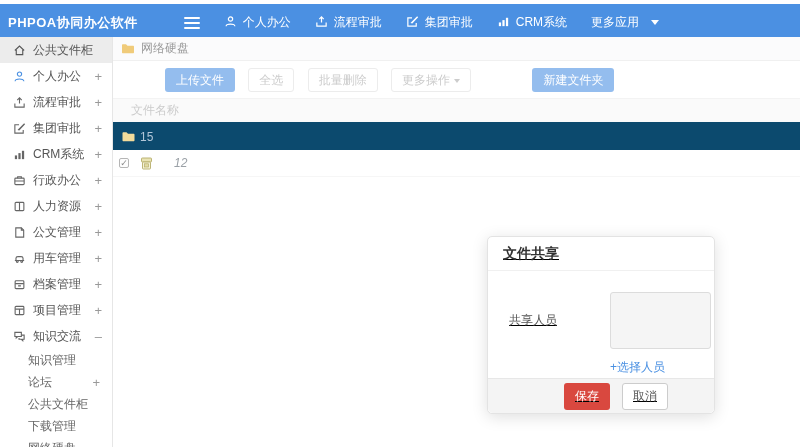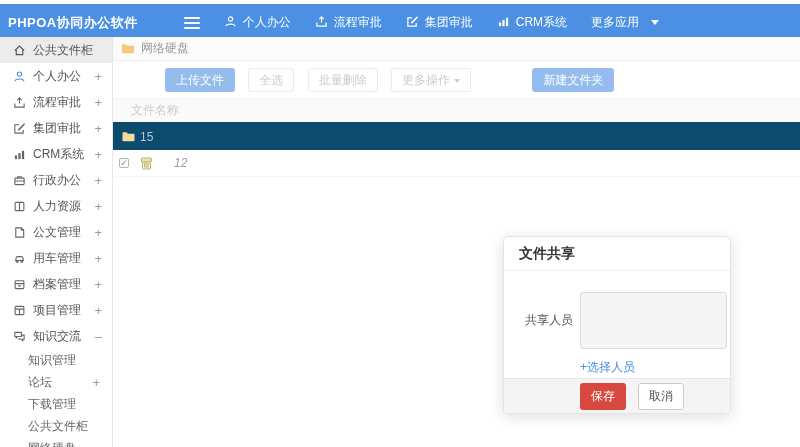--- a/index.html
+++ b/index.html
@@ -48,25 +48,25 @@
   .frow { height:27px; display:flex; align-items:center; }
   .frow.striped { background:#0c4a6e; }
   .frow.bordered { border-bottom:1px solid #f6f6f6; }
   .row1-pad { padding-left:8px; } .row2-pad { padding-left:6px; }
   .fname-muted { color:#b3c7d9; margin-left:4px; }
   .fname-gray { color:#9aa0a6; margin-left:20px;font-style:italic; }
   .checkbox { width:10px; height:10px; border:1px solid #b5b5b5; border-radius:2px; background:#fdfdfd;
     color:#8a8a8a; font-size:9px; line-height:8px; text-align:center; margin-right:10px; cursor:pointer; }
 
   
-  .modal { position:absolute; left:503px; top:236px; width:228px; height:178px; background:#fff;
-    border:1px solid #e3e3e3; border-radius:5px; box-shadow:0 3px 16px rgba(0,0,0,.13); }
+  .modal { position:absolute; left:487px; top:236px; width:228px; height:178px; background:#fff;
+    border:1px solid #e3e3e3; border-radius:5px; box-shadow:0 3px 16px rgba(0,0,0,.13);text-decoration:underline; }
   .modal-header { height:34px; display:flex; align-items:center; padding:0 15px;
     border-bottom:1px solid #f0f0f0; font-size:14px; font-weight:bold; color:#333; }
-  .modal-body { height:107px; display:flex; padding:21px 3px 0 14px; }
+  .modal-body { height:107px; display:flex; padding:21px 3px 0 14px;gap:46px; }
   .label-col { width:62px; height:57px; display:flex; align-items:center; justify-content:flex-end;
     padding-right:7px; color:#555; }
   .input-col { flex:1; }
   .share-textarea { width:100%; height:57px; background:#f5f5f5; border:1px solid #dcdcdc;
     border-radius:3px; resize:none; outline:none; font-family:inherit; font-size:12px; padding:4px; }
   .pick-link { display:inline-block; margin-top:7px; color:#4a90e2; cursor:pointer; }
   .modal-footer { height:35px; background:#f4f4f4; border-top:1px solid #e7e7e7;
     border-radius:0 0 5px 5px; display:flex; align-items:center; padding-left:76px; }
   .btn-save { background:#d9483f; color:#fff; border:none; border-radius:3px; padding:5px 11px;
     font-size:12px; cursor:pointer; font-family:inherit; }
@@ -223,25 +223,25 @@
     </div>
     <div class="sub-item">
       <span>知识管理</span>
       <span class="tog"></span>
     </div>
     <div class="sub-item">
       <span>论坛</span>
       <span class="tog">+</span>
     </div>
     <div class="sub-item">
+      <span>公共文件柜</span>
+      <span class="tog"></span>
+    </div>
+    <div class="sub-item">
       <span>下载管理</span>
-      <span class="tog"></span>
-    </div>
-    <div class="sub-item">
-      <span>公共文件柜</span>
       <span class="tog"></span>
     </div>
     <div class="sub-item">
       <span>网络硬盘</span>
       <span class="tog"></span>
     </div>
   </div>
 
   <div class="content">
     <div class="breadcrumb">

